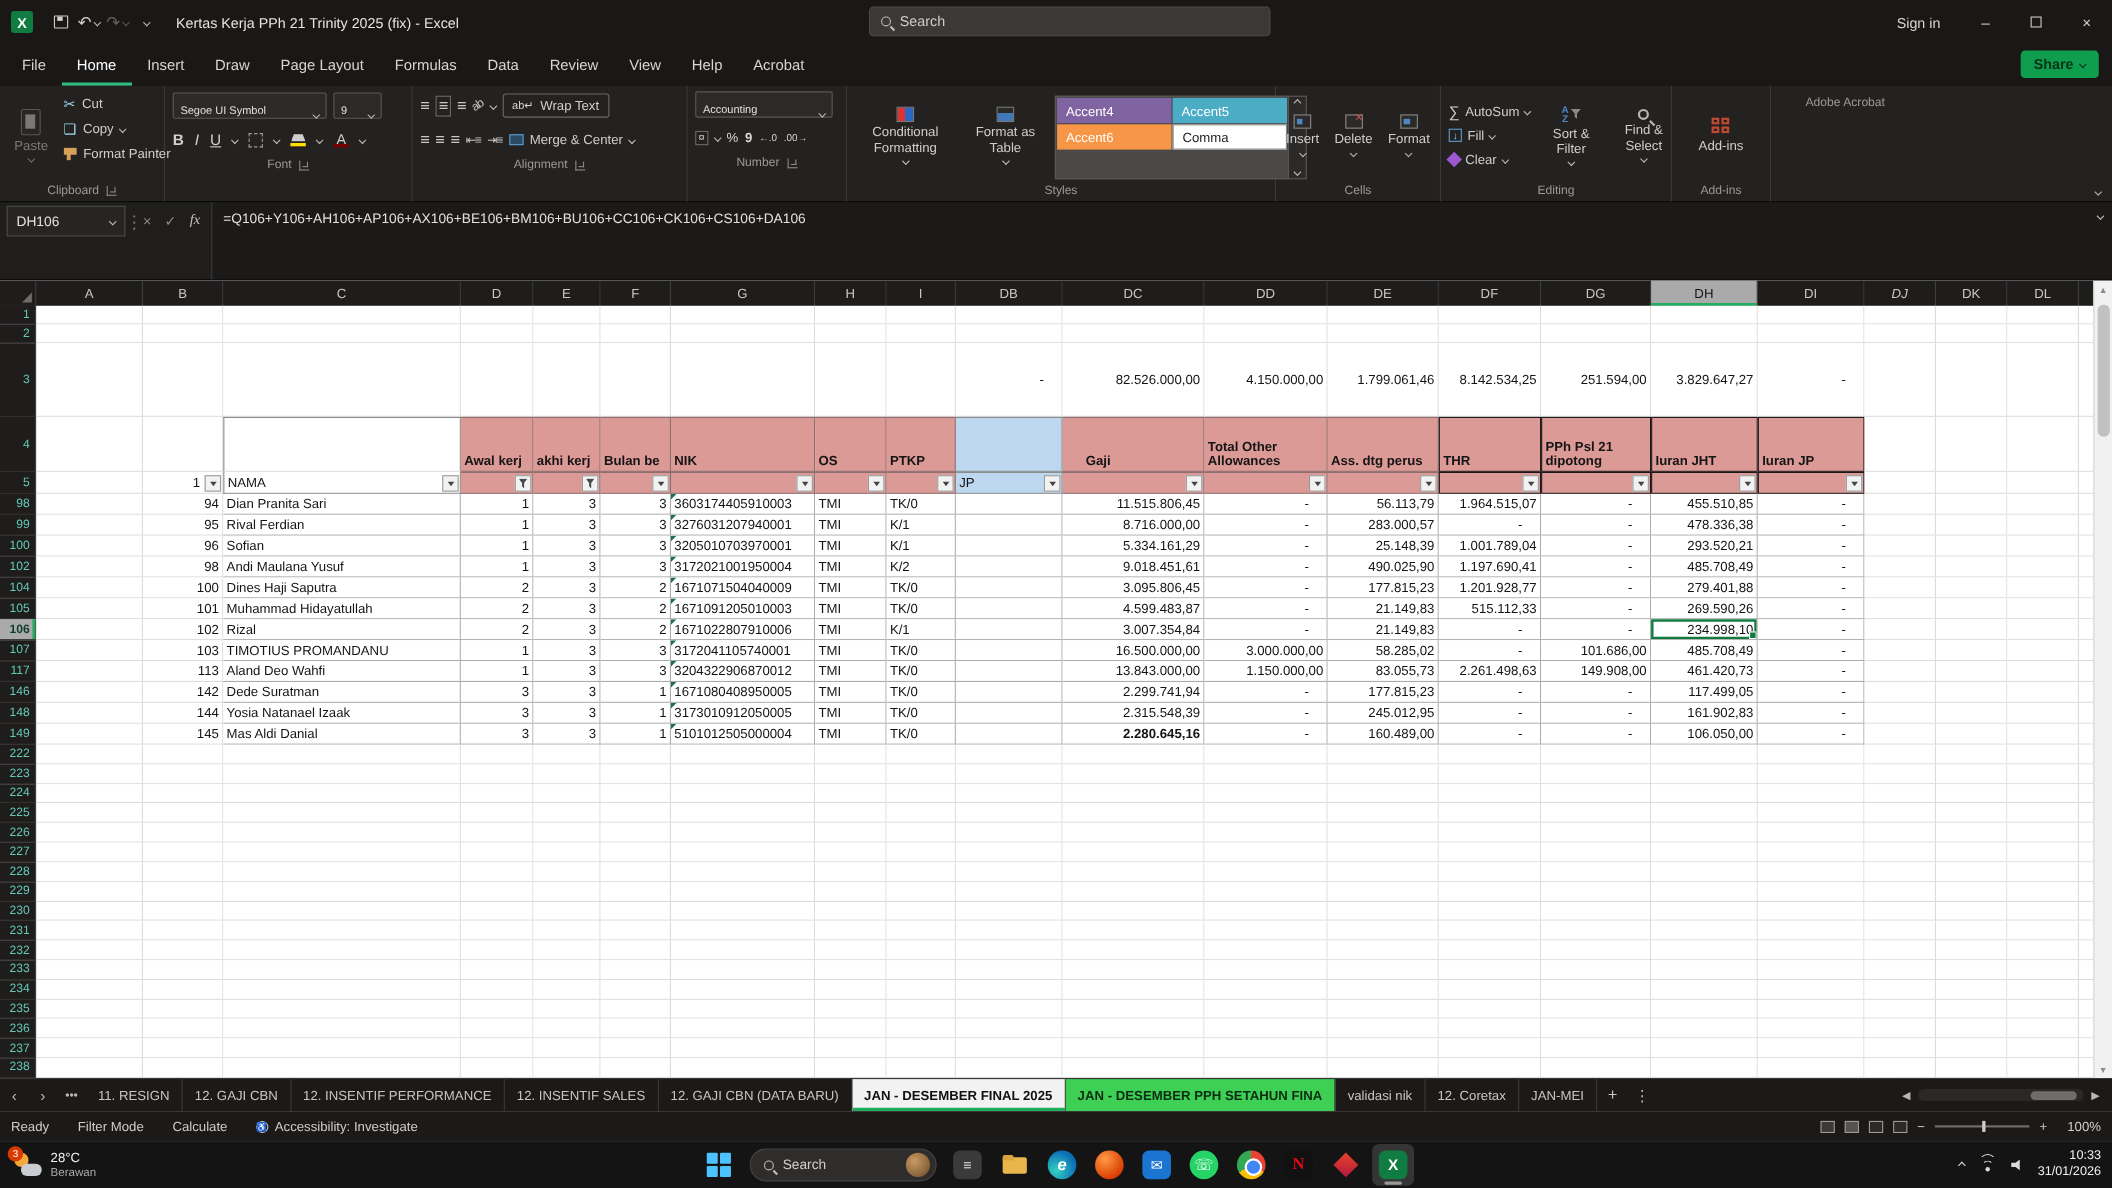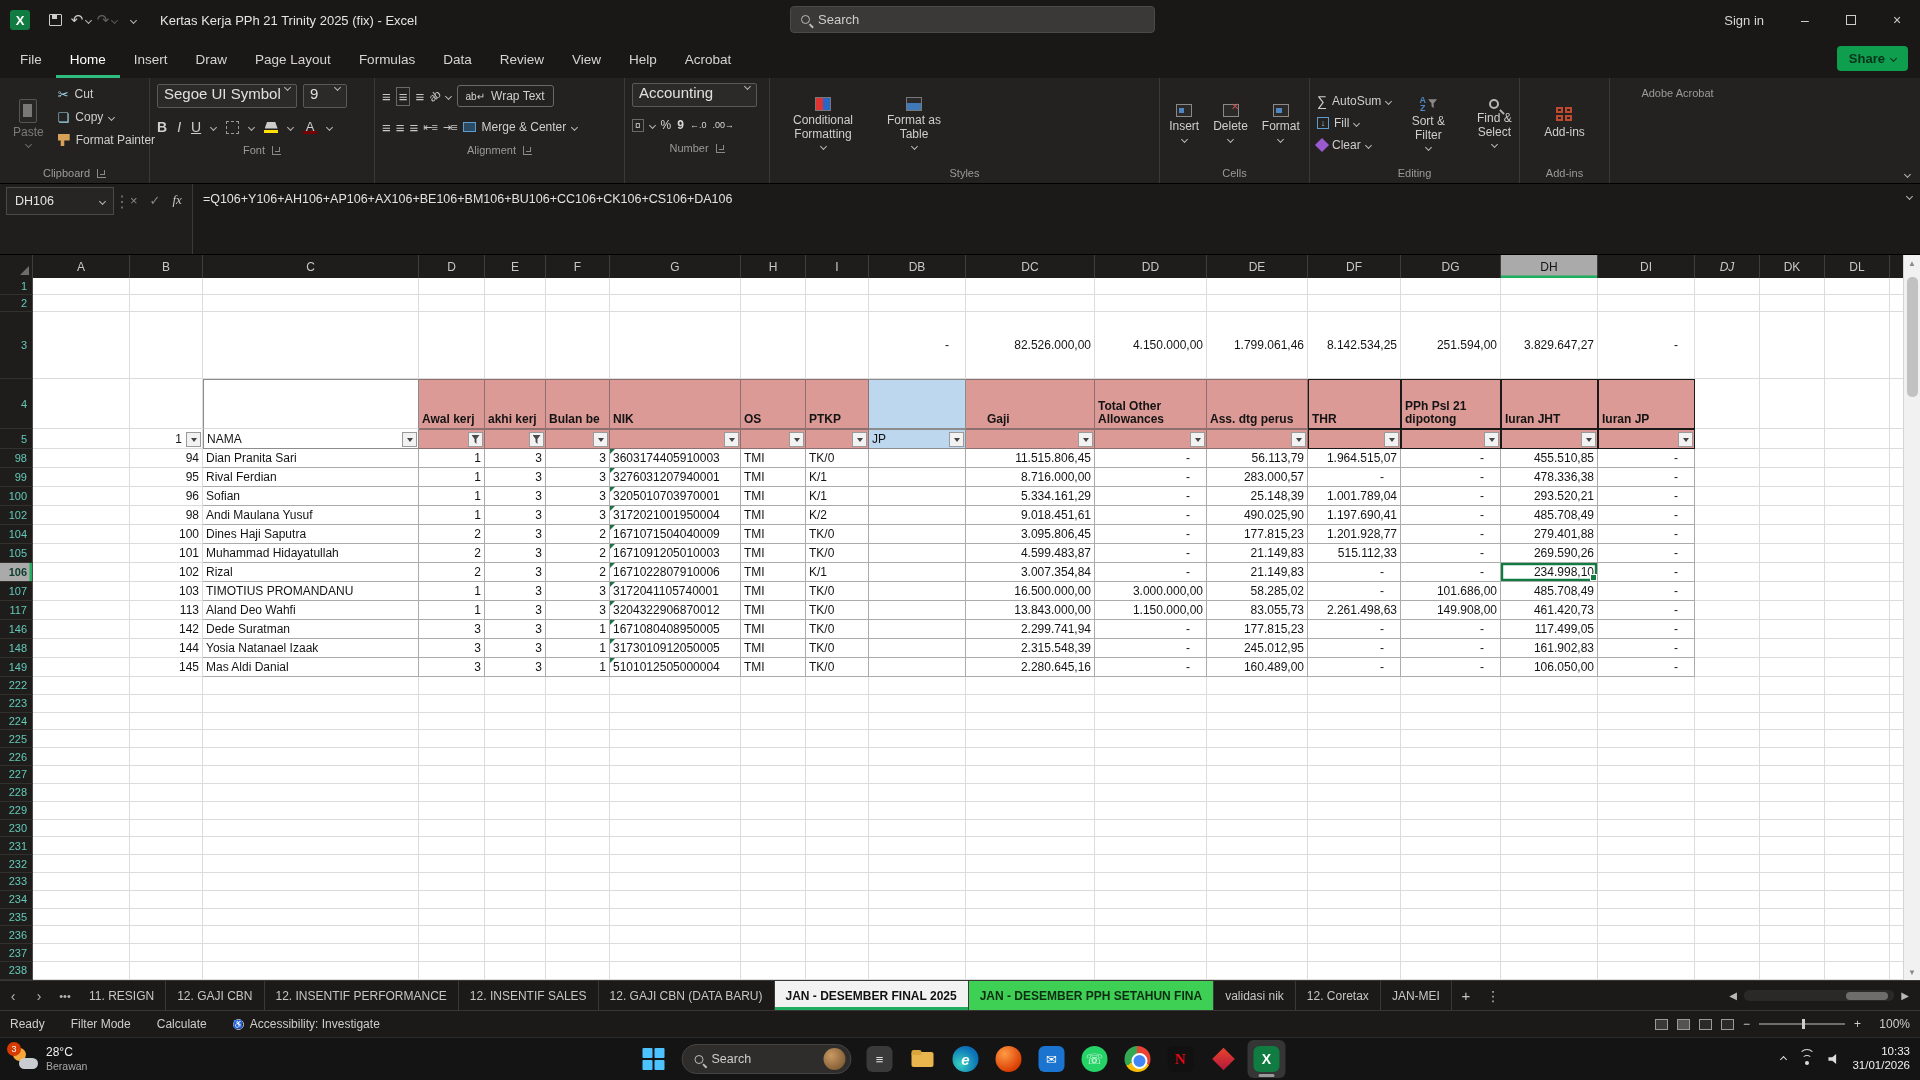--- a/index.html
+++ b/index.html
@@ -38,21 +38,21 @@
 .dlg:after{content:'';position:absolute;right:1px;top:1px;width:4px;height:4px;border-right:1.2px solid #8b8987;border-bottom:1.2px solid #8b8987}
 .rtxt{font-size:12px;color:#d0cecc;white-space:nowrap}
 .rrow{display:flex;align-items:center;gap:6px;height:26px}
 .rcol{display:flex;flex-direction:column;justify-content:flex-start}
 .bigbtn{display:flex;flex-direction:column;align-items:center;justify-content:center;gap:3px;padding:2px 6px;text-align:center}
 .bigbtn .rtxt{line-height:1.15}
 .clipico{width:18px;height:24px;border:1.5px solid #8b8987;border-radius:2px;position:relative;background:#2b2a29}
 .clipico:after{content:'';position:absolute;left:3px;top:4px;width:9px;height:13px;background:#cfcdcb}
 .cutico,.copyico{font-size:13px;color:#9fd5e8}
 .fpico{width:12px;height:12px;background:#d8a15a;clip-path:polygon(0 0,100% 0,100% 55%,55% 55%,55% 100%,25% 100%,25% 55%,0 55%)}
-.combo{background:#2b2a29;border:1px solid #5a5958;border-radius:2px;height:24px;display:flex;align-items:flex-start;justify-content:space-between;padding:0 6px;font-size:15px;color:#e2e0de}
+.combo{background:#2b2a29;border:1px solid #5a5958;border-radius:2px;height:24px;display:flex;align-items:flex-end;justify-content:space-between;padding:0 6px;font-size:10px;color:#e2e0de}
 .fbtns{font-size:14px;color:#d0cecc;display:flex;align-items:center;gap:10px}
 .bb{font-weight:bold}.ii{font-style:italic}.uu{text-decoration:underline}
 .fillico{width:13px;height:10px;background:#cfcdcb;clip-path:polygon(20% 0,80% 0,100% 70%,0 70%);position:relative}
 .ubar{display:inline-block;width:14px;height:3px;margin-top:-2px}
 .alico{font-size:15px;color:#c8c6c4;letter-spacing:-1px}
 .boxico{width:13px;height:13px;border:1px dashed #9c9a98;display:inline-block}
 .wrapbtn{border:1px solid #6a6968;border-radius:3px;padding:3px 8px;display:flex;align-items:center;gap:6px}
 .mergeico{width:13px;height:10px;border:1px solid #5f9ccd;background:#2b4a63}
 .numico{font-size:12px;color:#d9d7d5}
 .cfico{width:16px;height:14px;background:linear-gradient(90deg,#d33 50%,#2b66c4 50%);border:1px solid #777}
@@ -354,20 +354,32 @@
         <div class="bigbtn">
           <span class="cfico"></span>
           <span class="rtxt" style="white-space:normal;width:80px">Conditional Formatting</span>
             <span class="ca"></span>
         </div>
         <div class="bigbtn">
           <span class="ftico"></span>
           <span class="rtxt" style="white-space:normal;width:62px">Format as Table</span>
             <span class="ca"></span>
         </div>
+        <div style="display:flex;margin-top:4px">
+          <div class="gal" id="style-gallery">
+              <div class="galitem" style="background: rgb(128, 100, 162); color: rgb(255, 255, 255);">Accent4</div>
+              <div class="galitem" style="background: rgb(75, 172, 198); color: rgb(255, 255, 255);">Accent5</div>
+              <div class="galitem" style="background: rgb(247, 150, 70); color: rgb(255, 255, 255);">Accent6</div>
+              <div class="galitem" style="background: rgb(255, 255, 255); color: rgb(34, 34, 34); border: 1px solid rgb(136, 136, 136);">Comma</div>
+            </div>
+          <div class="galscroll">
+              <span class="ca up"></span>
+              <span class="ca"></span>
+            </div>
+        </div>
       </div>
       <div class="rlabel">
           <span>Styles</span>
         </div>
     </div>
 
     <div class="rgroup" style="width:150px">
       <div class="rbody" style="justify-content:center;gap:2px">
         <div class="bigbtn">
             <span class="cellico i"></span>
@@ -941,21 +953,21 @@
           <div class="cell gl" style="width: 97px;"></div>
           <div class="cell gl num" style="width: 73px;">145</div>
           <div class="cell bd" style="width: 216px;">Mas Aldi Danial</div>
           <div class="cell bd num" style="width: 66px;">3</div>
           <div class="cell bd num" style="width: 61px;">3</div>
           <div class="cell bd num" style="width: 64px;">1</div>
           <div class="cell bd gtri" style="width: 131px;">5101012505000004</div>
           <div class="cell bd" style="width: 65px;">TMI</div>
           <div class="cell bd" style="width: 63px;">TK/0</div>
           <div class="cell bd" style="width: 97px;"></div>
-          <div class="cell bd num" style="width: 129px;">2.280.645,16</div>
+          <div class="cell bd num" style="width: 129px; font-weight: bold;">2.280.645,16</div>
           <div class="cell bd num dash" style="width: 112px;">-</div>
           <div class="cell bd num" style="width: 101px;">160.489,00</div>
           <div class="cell bd num dash" style="width: 93px;">-</div>
           <div class="cell bd num dash" style="width: 100px;">-</div>
           <div class="cell bd num" style="width: 97px;">106.050,00</div>
           <div class="cell bd num dash" style="width: 97px;">-</div>
           <div class="cell gl" style="width: 65px;"></div>
           <div class="cell gl" style="width: 65px;"></div>
           <div class="cell gl" style="width: 65px;"></div>
           <div class="cell gl" style="width: 13px; border-right: none;"></div>

